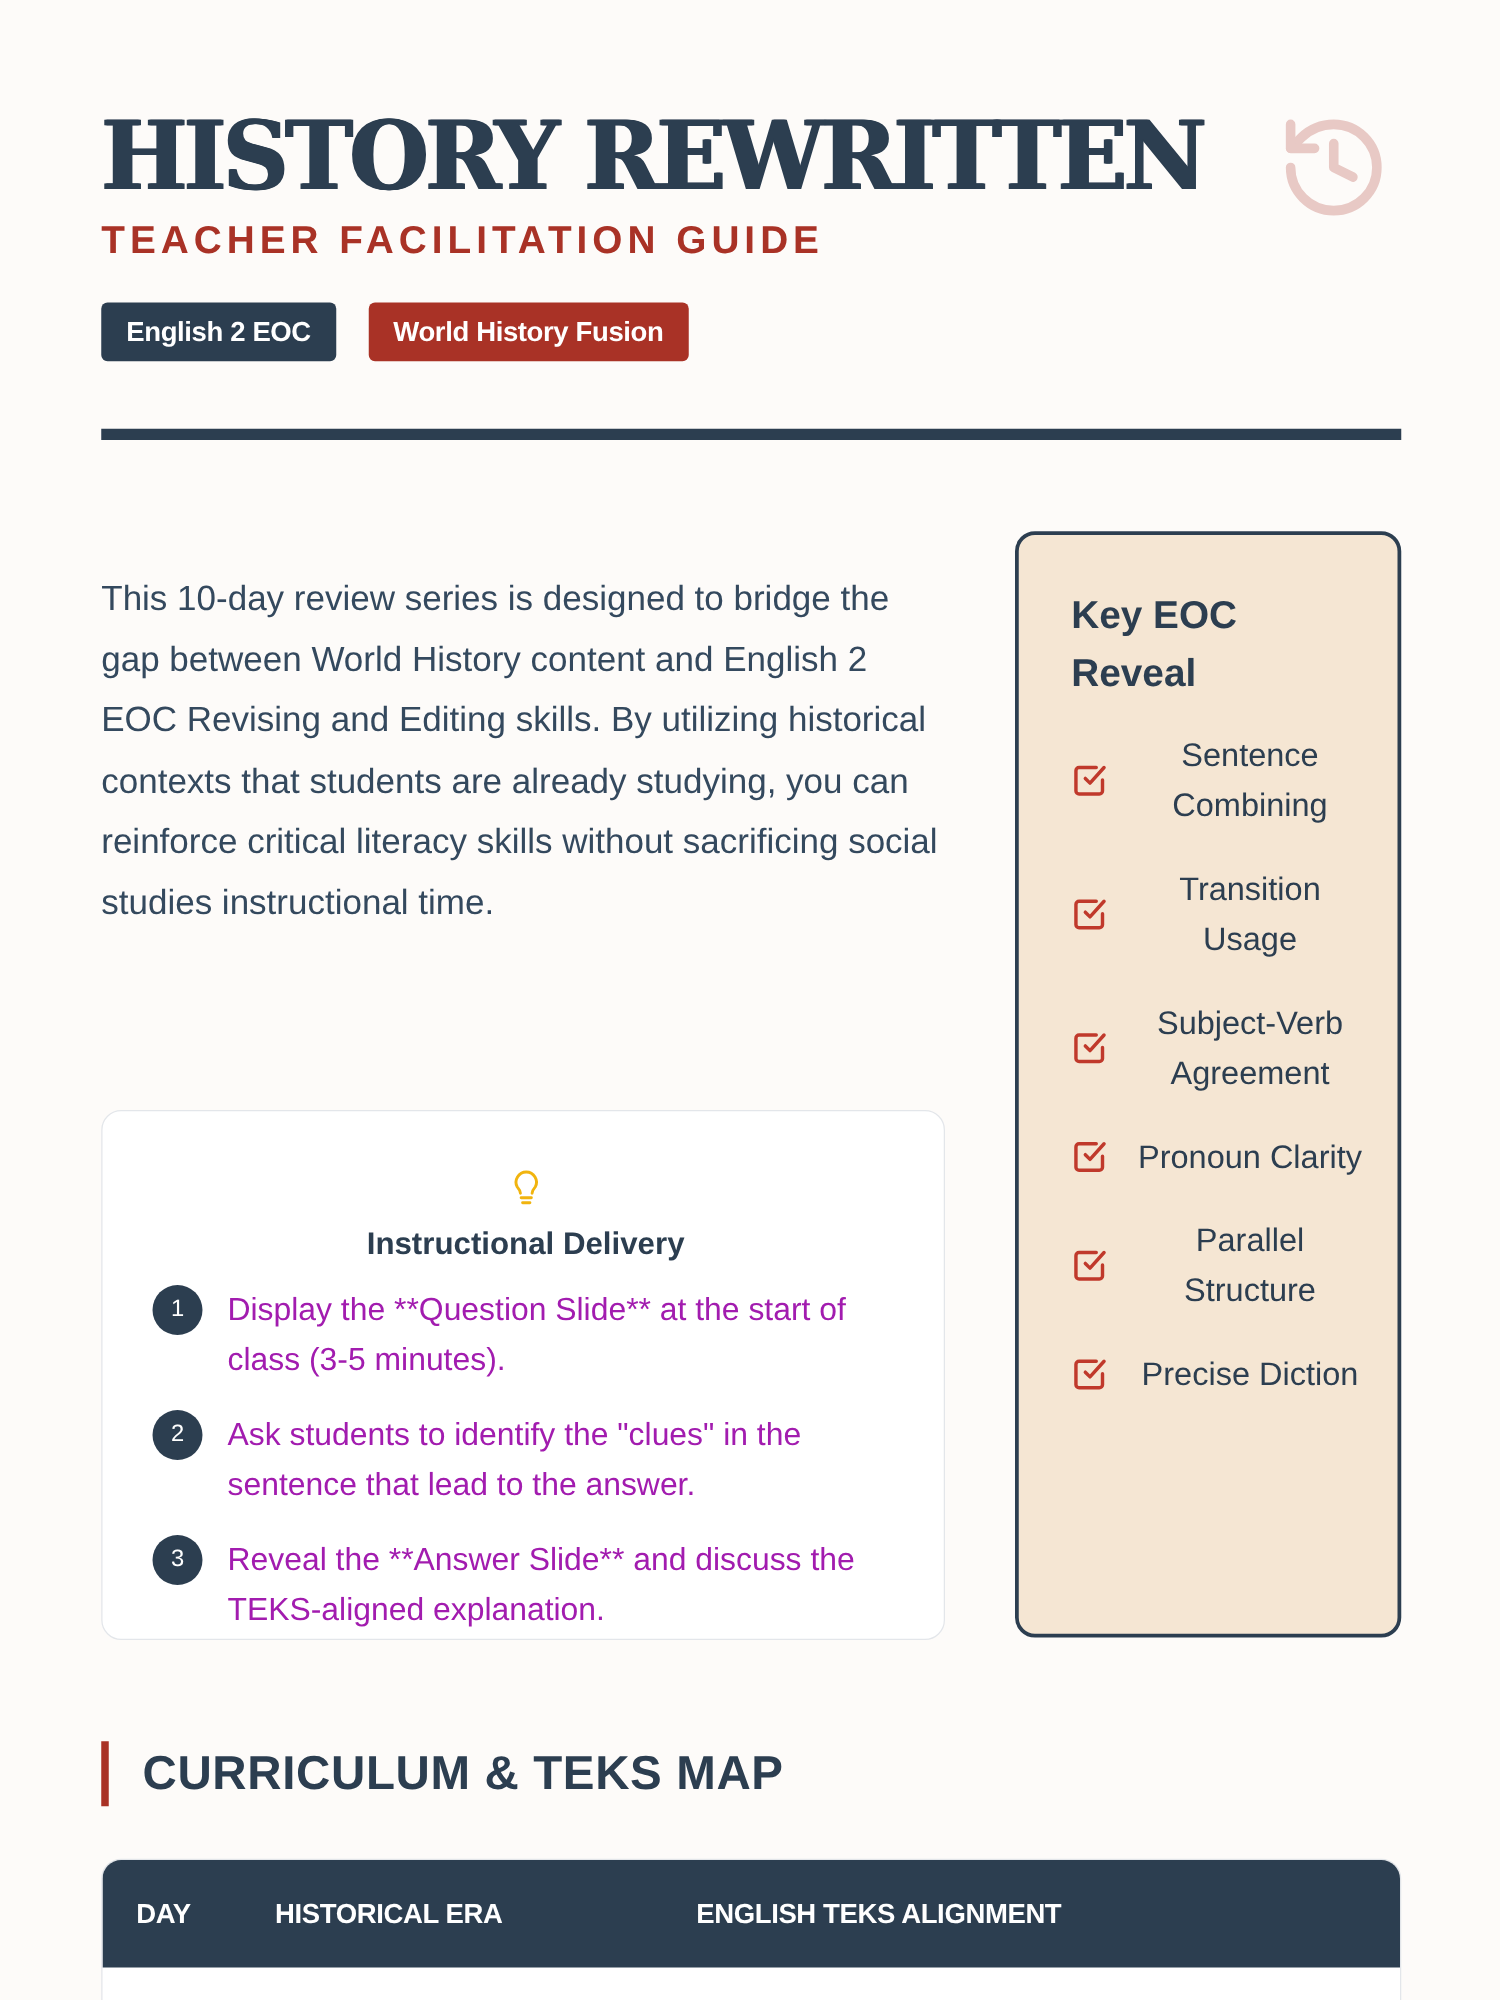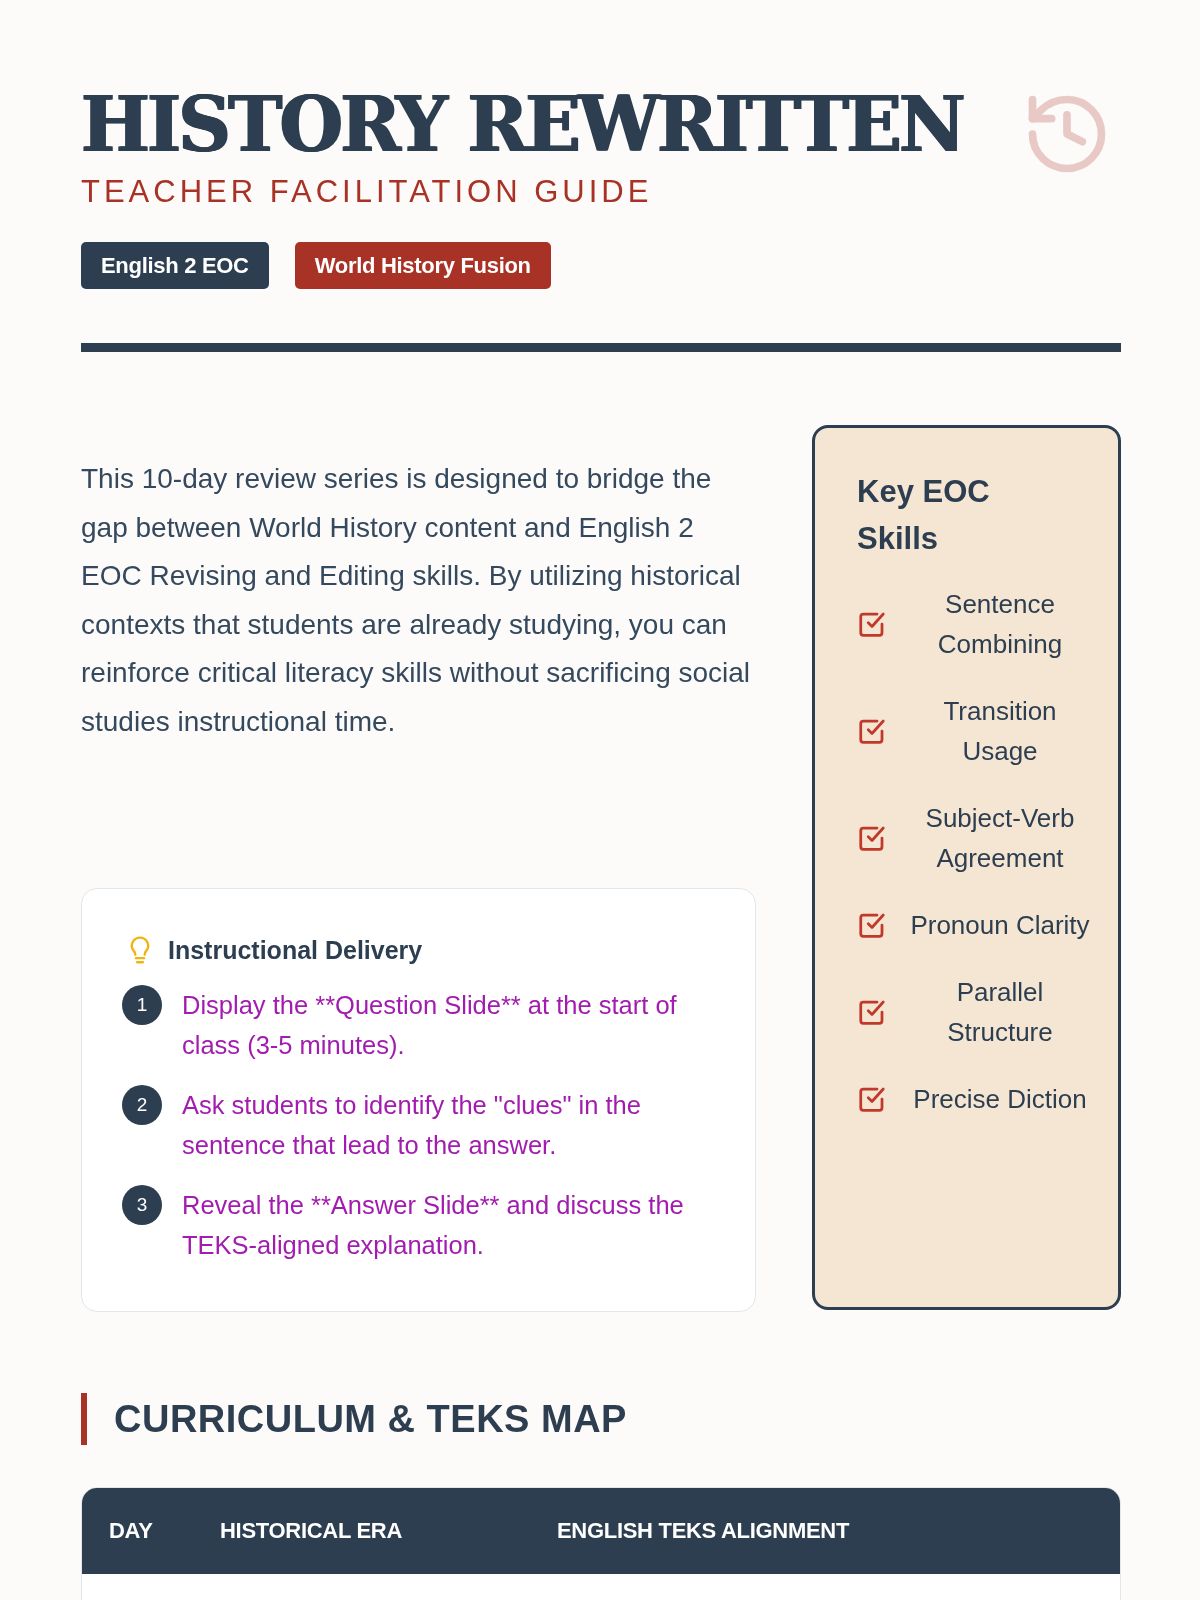--- a/index.html
+++ b/index.html
@@ -22,21 +22,21 @@
     line-height: 86px;
     color: #2c3e50;
     transform: scaleX(0.96);
     transform-origin: left center;
     white-space: nowrap;
     text-shadow: 1px 0 0 #2c3e50, -1px 0 0 #2c3e50;
   }
   .subtitle {
     margin-top: 6px;
     font-family: "Liberation Sans", sans-serif;
-    font-weight: 400;
+    font-weight: 700;
     font-size: 31px;
     letter-spacing: 4px;
     color: #a93226;
     line-height: 36px;
   }
   .badges { margin-top: 32px; display: flex; gap: 26px; }
   .badge {
     display: inline-block;
     height: 47px;
     line-height: 47px;
@@ -87,20 +87,21 @@
     height: 424px;
     background: #ffffff;
     border: 1.5px solid #e3e6ea;
     border-radius: 16px;
     padding: 44px 40px 0 40px;
   }
   .delivery-title {
     display: flex; align-items: center; gap: 14px;
     font-weight: 700; font-size: 25px; color: #2c3e50;
     margin-left: 4px;
+    flex-direction: column;
   }
   .bulb-icon { width: 28px; height: 34px; }
   .steps { margin-top: 18px; list-style: none; }
   .step { display: flex; align-items: flex-start; margin-bottom: 20px; }
   .step-num {
     flex: 0 0 auto;
     width: 40px; height: 40px; border-radius: 50%;
     background: #2c3e50; color: #fff;
     font-size: 19px; line-height: 40px; text-align: center;
     margin-top: 0px; margin-right: 20px;
@@ -190,21 +191,21 @@
         </li>
         <li class="step">
           <span class="step-num">3</span>
           <span class="step-text">Reveal the **Answer Slide** and discuss the TEKS-aligned explanation.</span>
         </li>
       </ol>
     </div>
   </section>
 
   <aside class="skills">
-    <h3 class="skills-title">Key EOC Skills</h3>
+    <h3 class="skills-title">Key EOC Reveal</h3>
     <ul class="skills-list">
       <li class="skill">
         <svg class="check-icon" viewBox="0 0 24 24" fill="none" stroke="#c0392b" stroke-width="2.2" stroke-linecap="round" stroke-linejoin="round">
             <path d="M9 11l3 3L21 4"></path>
             <path d="M20 12v7a2 2 0 0 1-2 2H5a2 2 0 0 1-2-2V6a2 2 0 0 1 2-2h11"></path>
           </svg>
         <span class="skill-label">Sentence Combining</span>
       </li>
       <li class="skill">
         <svg class="check-icon" viewBox="0 0 24 24" fill="none" stroke="#c0392b" stroke-width="2.2" stroke-linecap="round" stroke-linejoin="round">

